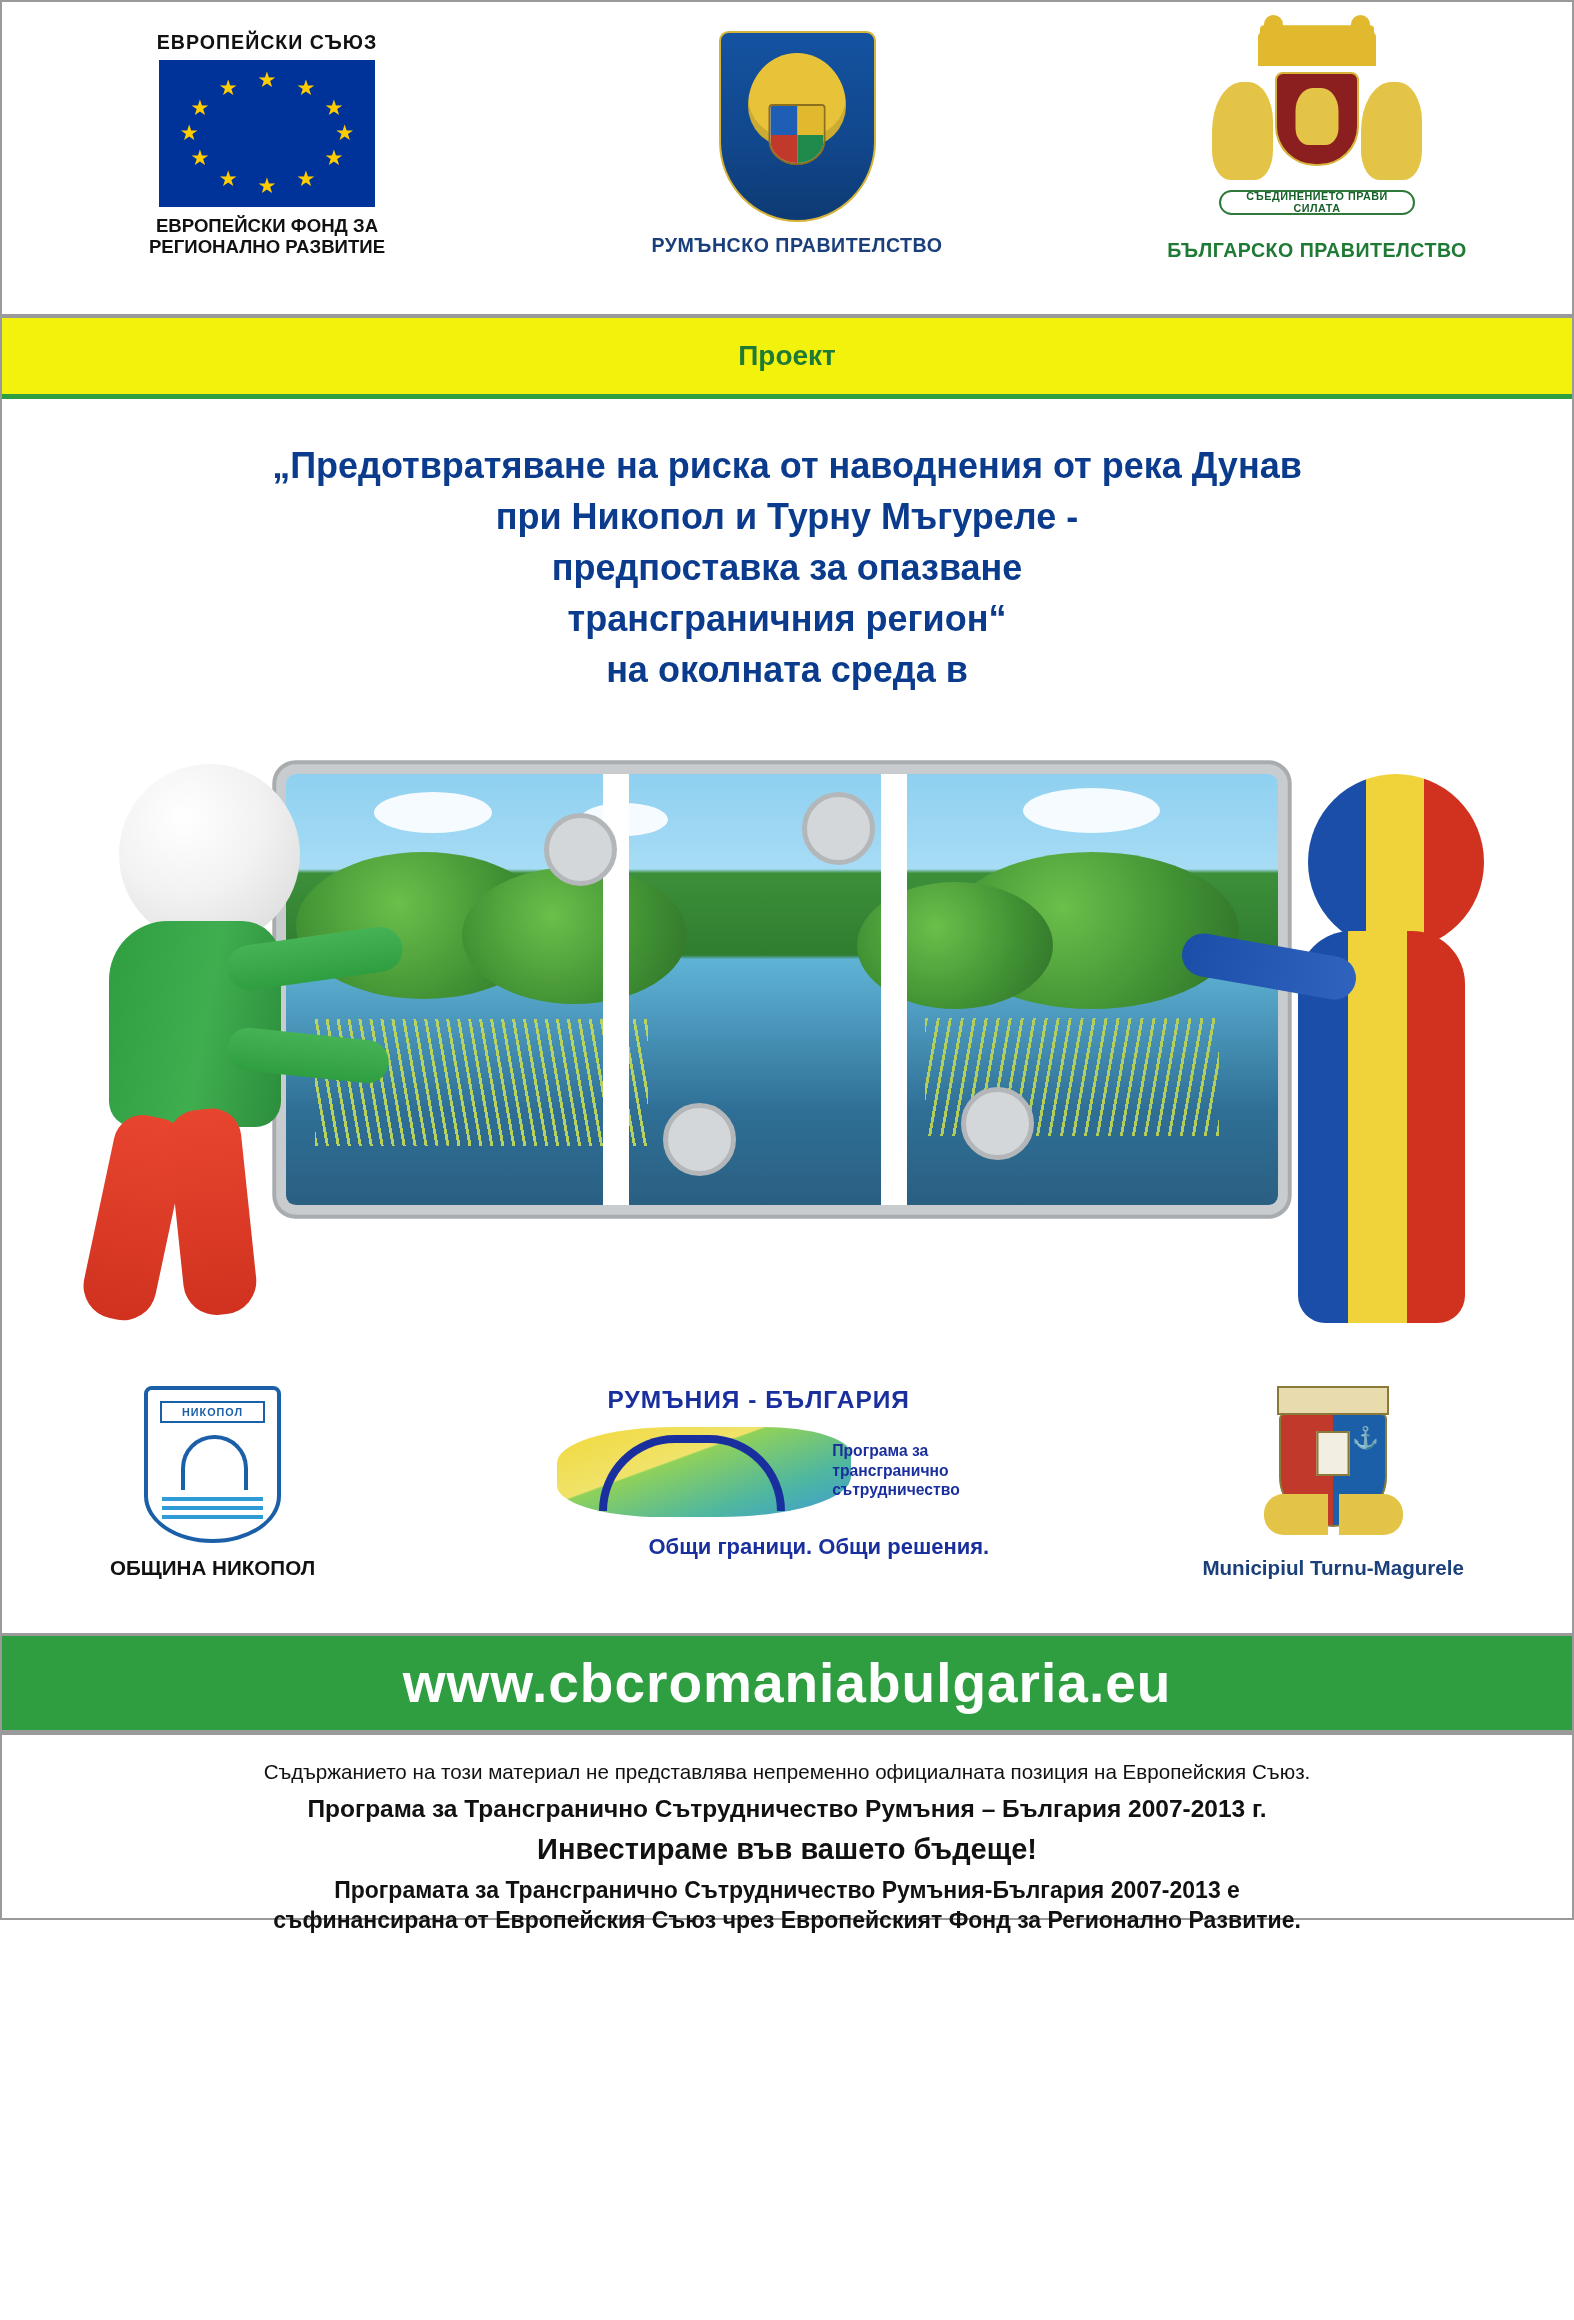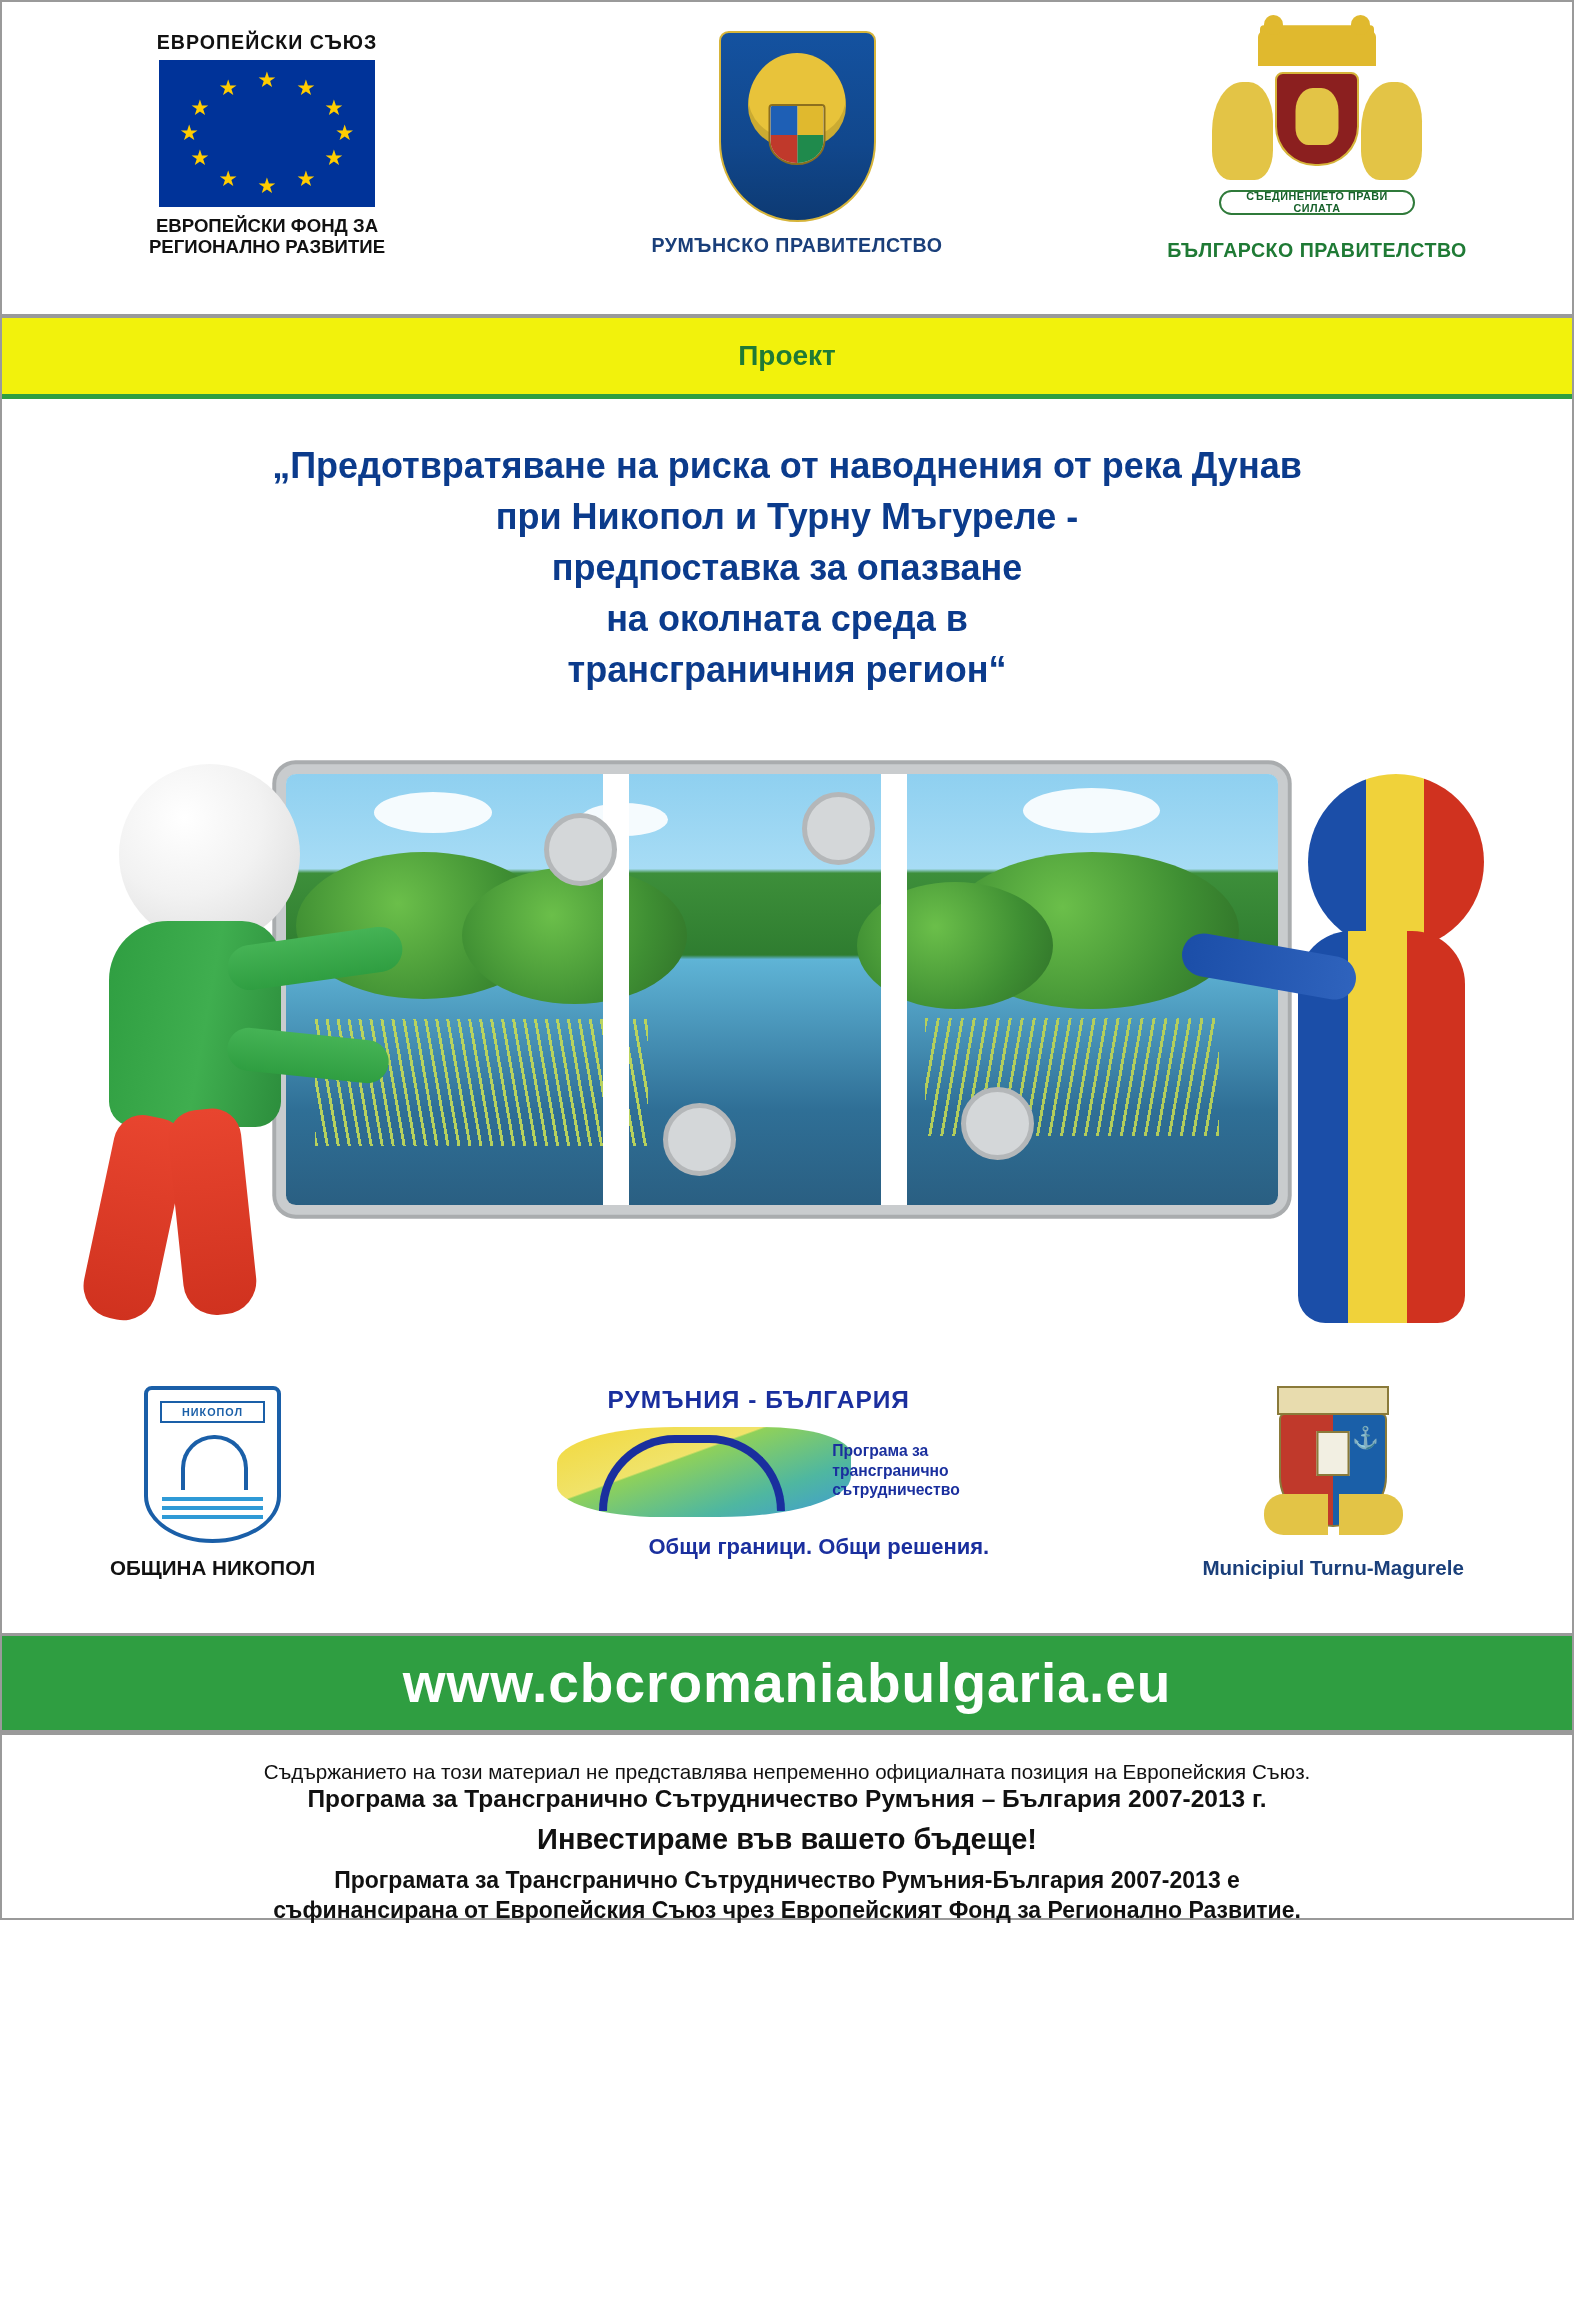--- a/index.html
+++ b/index.html
@@ -546,21 +546,21 @@
   }
 
   
   .footer {
     padding: 25.5px 59px 19.6px 59px;
     text-align: center;
   }
   .foot-1 {
     font-size: 20.6px;
     color: #111;
-    margin-bottom: 1px;
+    margin-bottom: 11px;
   }
   .foot-2 {
     font-size: 24.5px;
     font-weight: bold;
     color: #111;
     margin-bottom: 9.8px;
   }
   .foot-3 {
     font-size: 29px;
     font-weight: bold;
@@ -632,22 +632,22 @@
   <div class="header-rule"></div>
 
   <div class="title-bar">
     <span class="title-bar-text">Проект</span>
   </div>
 
   <div class="project-title">
     <div class="line-1">„Предотвратяване на риска от наводнения от река Дунав</div>
     <div>при Никопол и Турну Мъгуреле -</div>
     <div>предпоставка за опазване</div>
+    <div>трансграничния регион“</div>
     <div>на околната среда в</div>
-    <div>трансграничния регион“</div>
   </div>
 
   <div class="illustration">
 
     <div class="puzzle">
       <span class="cloud c1"></span>
       <span class="cloud c2"></span>
       <span class="cloud c3"></span>
       <span class="foliage f1"></span>
       <span class="foliage f2"></span>

